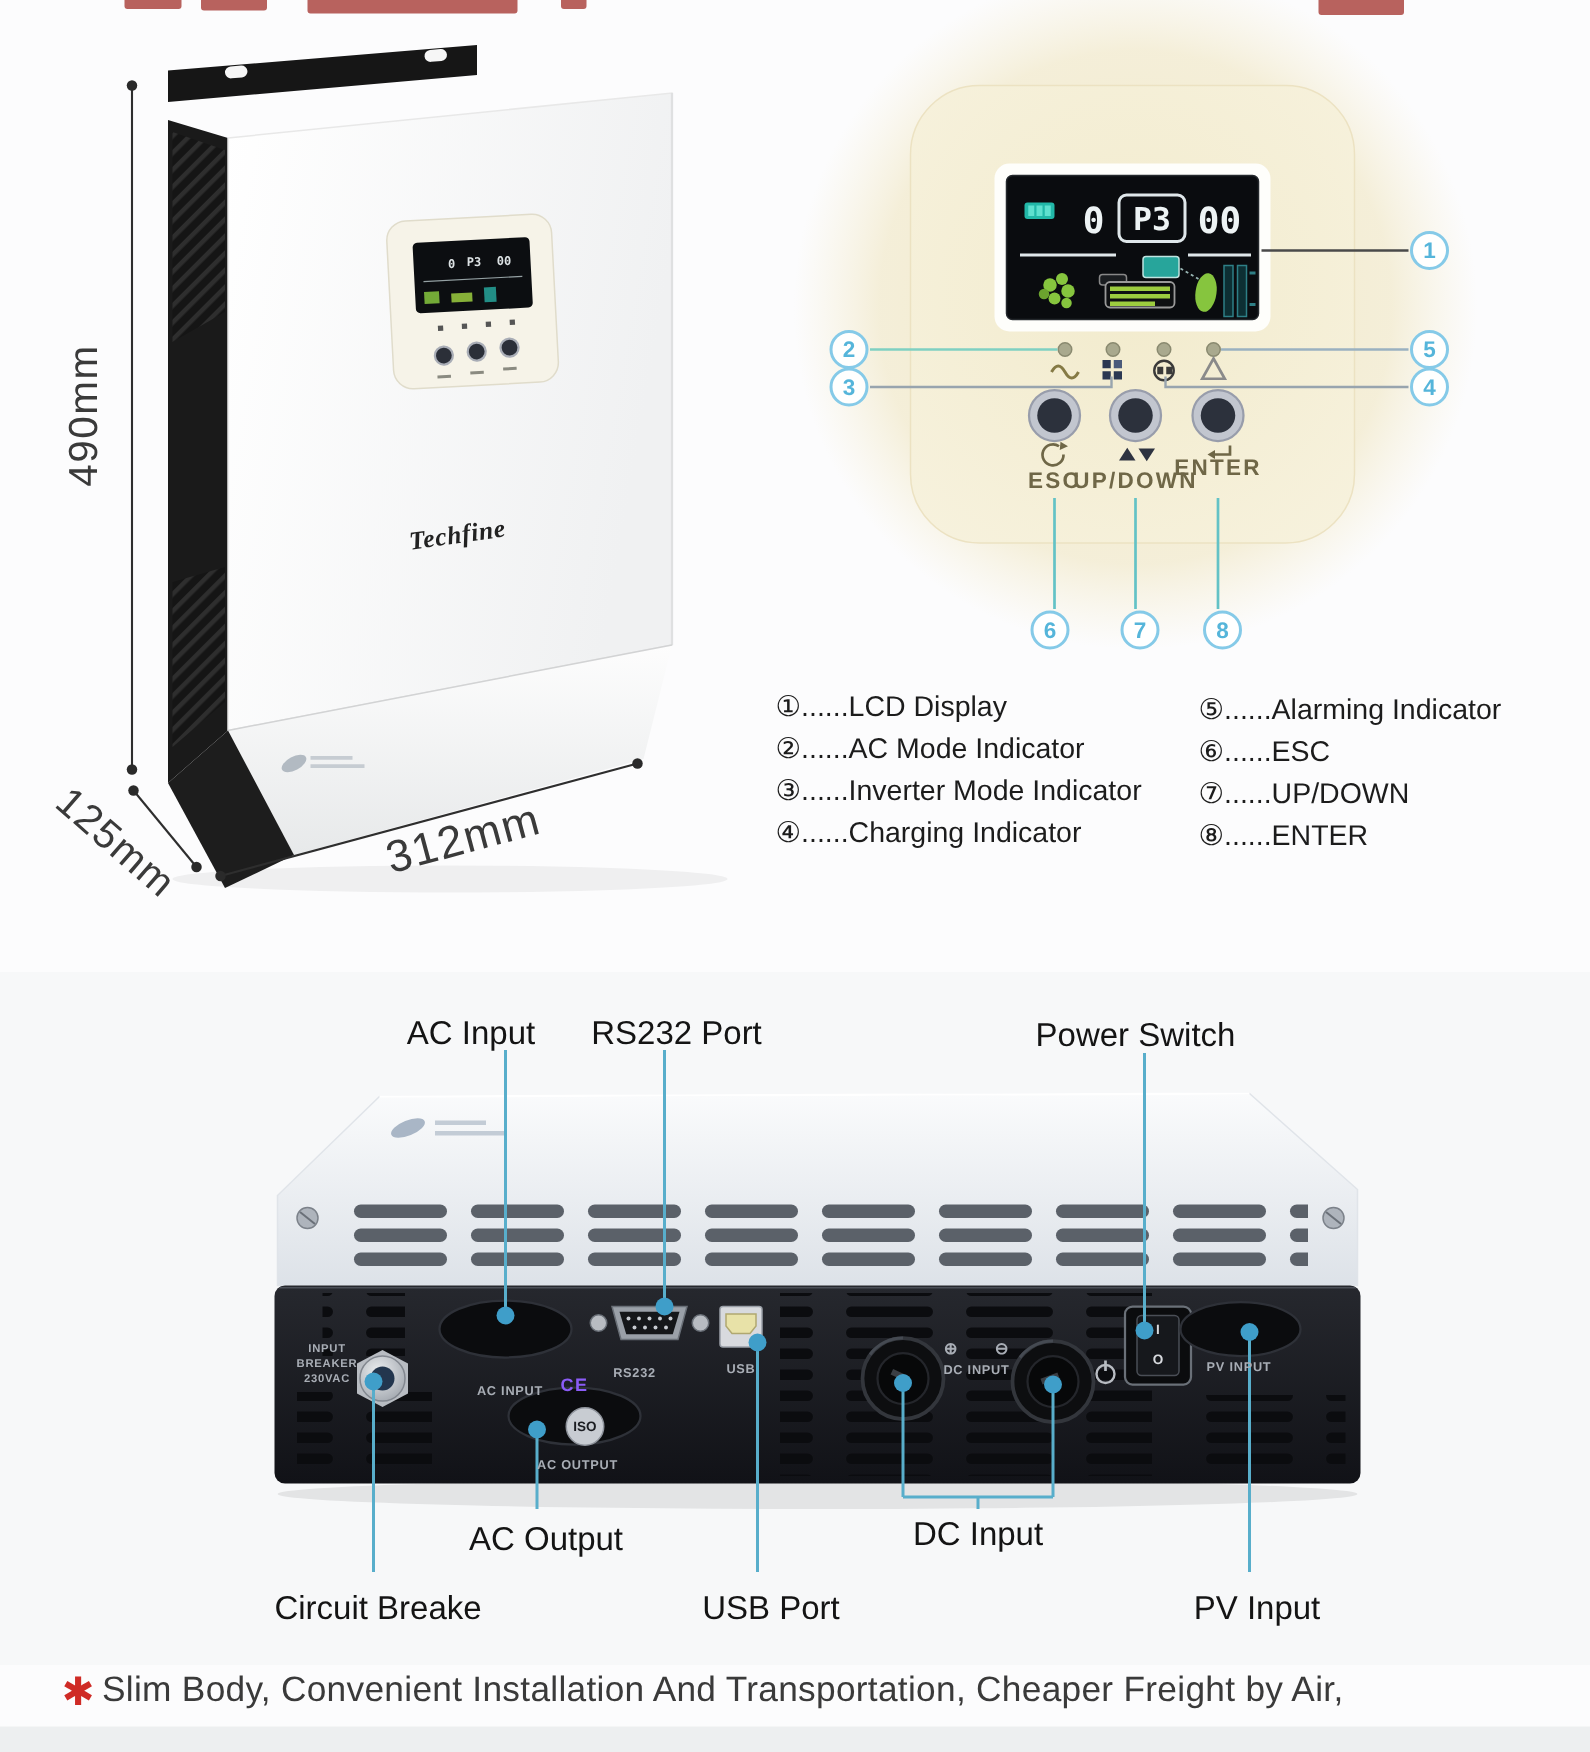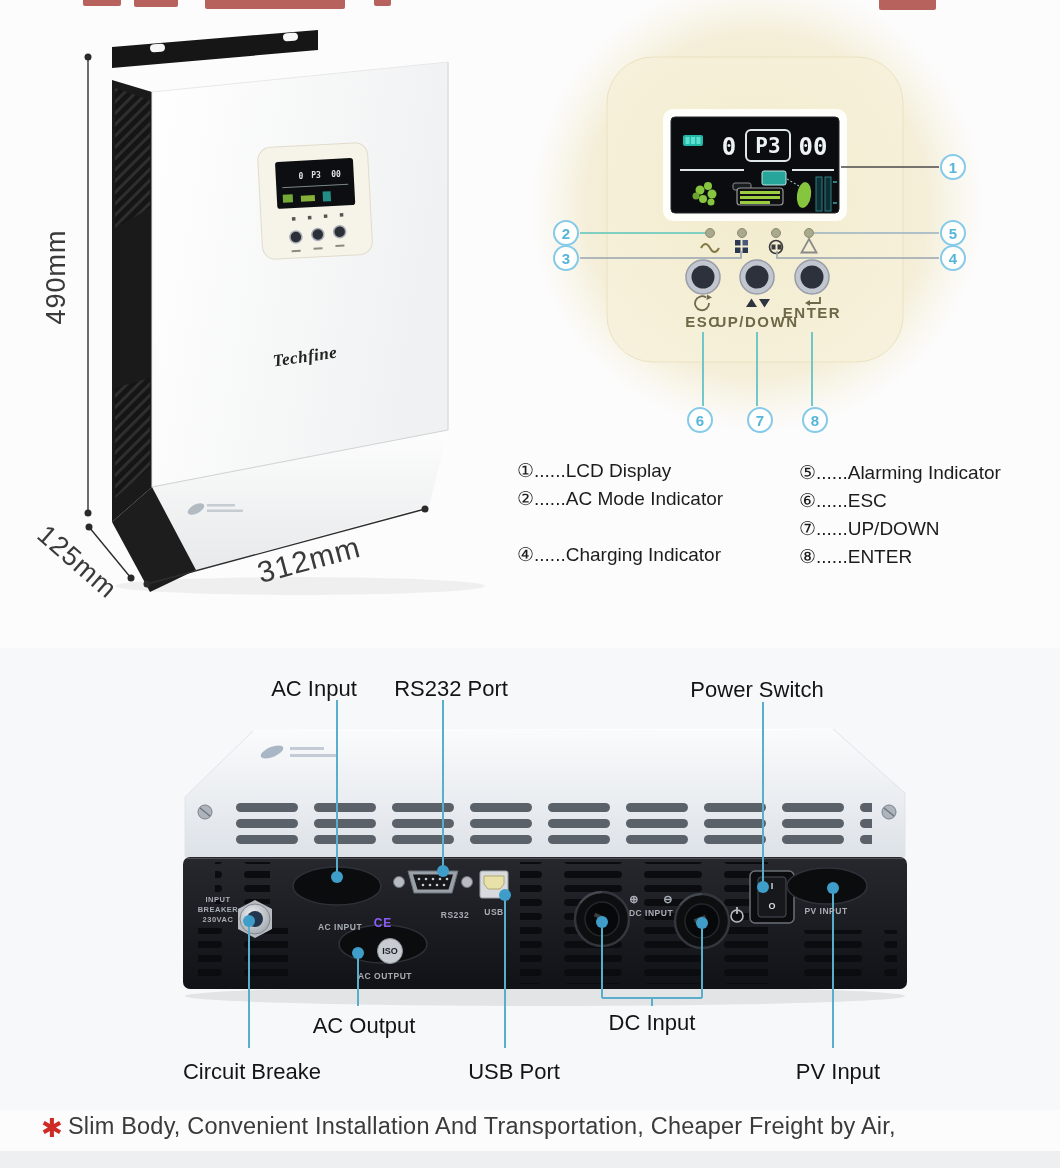--- a/index.html
+++ b/index.html
@@ -378,20 +378,21 @@
   <div class="co" style="left:566px;top:233px;">2</div>
   <div class="co" style="left:566px;top:258px;">3</div>
   <div class="co" style="left:953px;top:258px;">4</div>
   <div class="co" style="left:953px;top:233px;">5</div>
   <div class="co" style="left:700px;top:420px;">6</div>
   <div class="co" style="left:760px;top:420px;">7</div>
   <div class="co" style="left:815px;top:420px;">8</div>
 
   <div class="legend-item" style="left:517px;top:459px;">①......LCD Display</div>
   <div class="legend-item" style="left:517px;top:487px;">②......AC Mode Indicator</div>
+  <div class="legend-item" style="left:517px;top:515px;">③......Inverter Mode Indicator</div>
   <div class="legend-item" style="left:517px;top:543px;">④......Charging Indicator</div>
   <div class="legend-item" style="left:799px;top:461px;">⑤......Alarming Indicator</div>
   <div class="legend-item" style="left:799px;top:489px;">⑥......ESC</div>
   <div class="legend-item" style="left:799px;top:517px;">⑦......UP/DOWN</div>
   <div class="legend-item" style="left:799px;top:545px;">⑧......ENTER</div>
 
   <div class="abs biglbl" style="left:314px;top:689px;">AC Input</div>
   <div class="abs biglbl" style="left:451px;top:689px;">RS232 Port</div>
   <div class="abs biglbl" style="left:757px;top:690px;">Power Switch</div>
 
@@ -399,21 +400,21 @@
   <div class="abs biglbl" style="left:652px;top:1023px;">DC Input</div>
   <div class="abs biglbl" style="left:252px;top:1072px;">Circuit Breake</div>
   <div class="abs biglbl" style="left:514px;top:1072px;">USB Port</div>
   <div class="abs biglbl" style="left:838px;top:1072px;">PV Input</div>
 
   <div class="abs mlabel" style="left:218px;top:899px;font-size:7.5px;">INPUT</div>
   <div class="abs mlabel" style="left:218px;top:909px;font-size:7.5px;">BREAKER</div>
   <div class="abs mlabel" style="left:218px;top:919px;font-size:7.5px;">230VAC</div>
   <div class="abs mlabel" style="left:340px;top:927px;">AC INPUT</div>
   <div class="abs mlabel" style="left:385px;top:976px;">AC OUTPUT</div>
-  <div class="abs mlabel" style="left:455px;top:915px;">RS232</div>
+  <div class="abs mlabel" style="left:423px;top:915px;">RS232</div>
   <div class="abs mlabel" style="left:494px;top:912px;">USB</div>
   <div class="abs mlabel" style="left:634px;top:899px;font-size:11px;">⊕</div>
   <div class="abs mlabel" style="left:668px;top:899px;font-size:11px;">⊖</div>
   <div class="abs mlabel" style="left:651px;top:913px;">DC INPUT</div>
   <div class="abs mlabel" style="left:826px;top:911px;">PV INPUT</div>
   <div class="abs ce-mark" style="left:383px;top:923px;">CE</div>
   <div class="iso-badge" style="left:390px;top:951px;">ISO</div>
   <div class="abs rocker-txt" style="left:772px;top:886px;">I</div>
   <div class="abs rocker-txt" style="left:772px;top:906px;">O</div>
 

